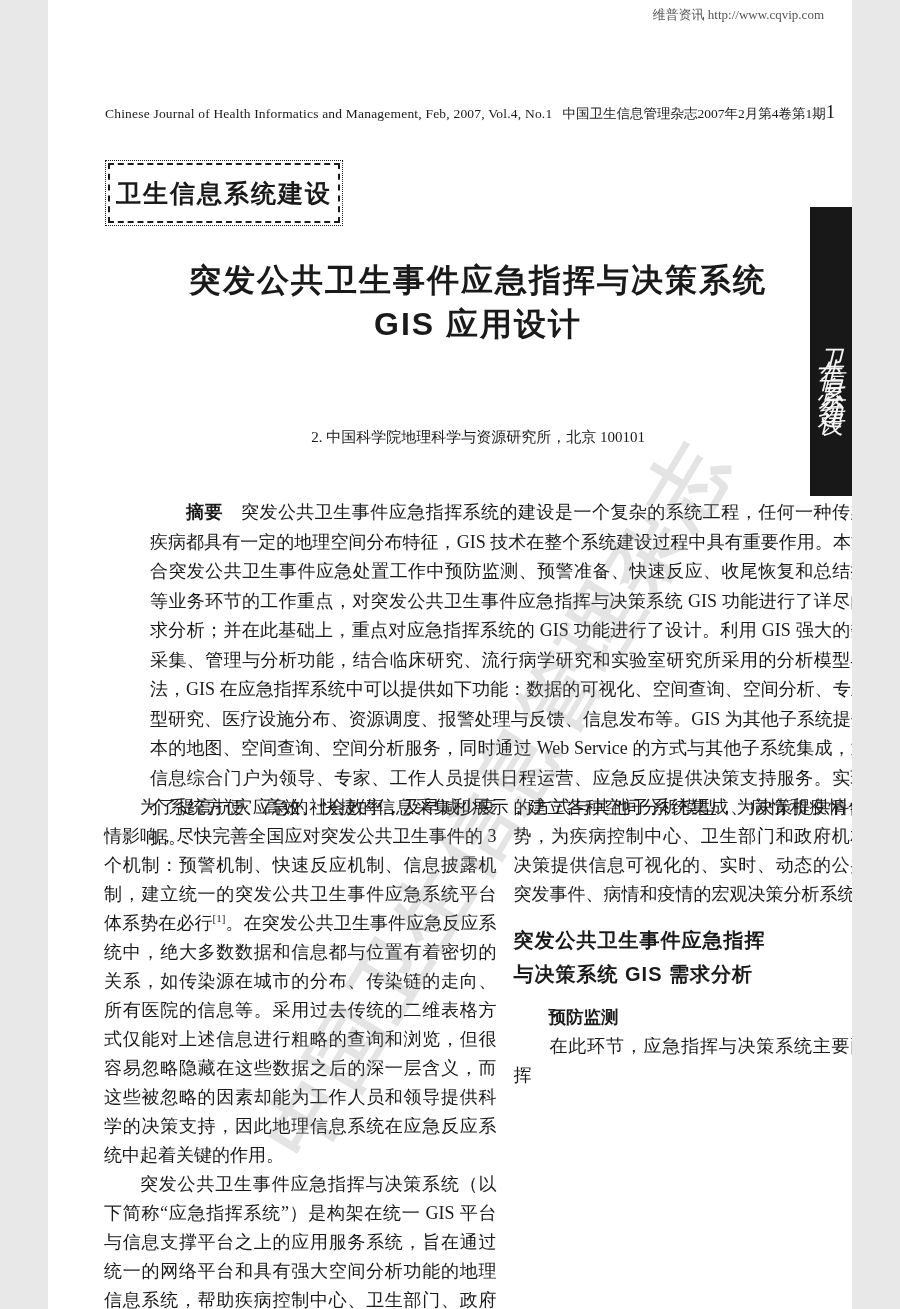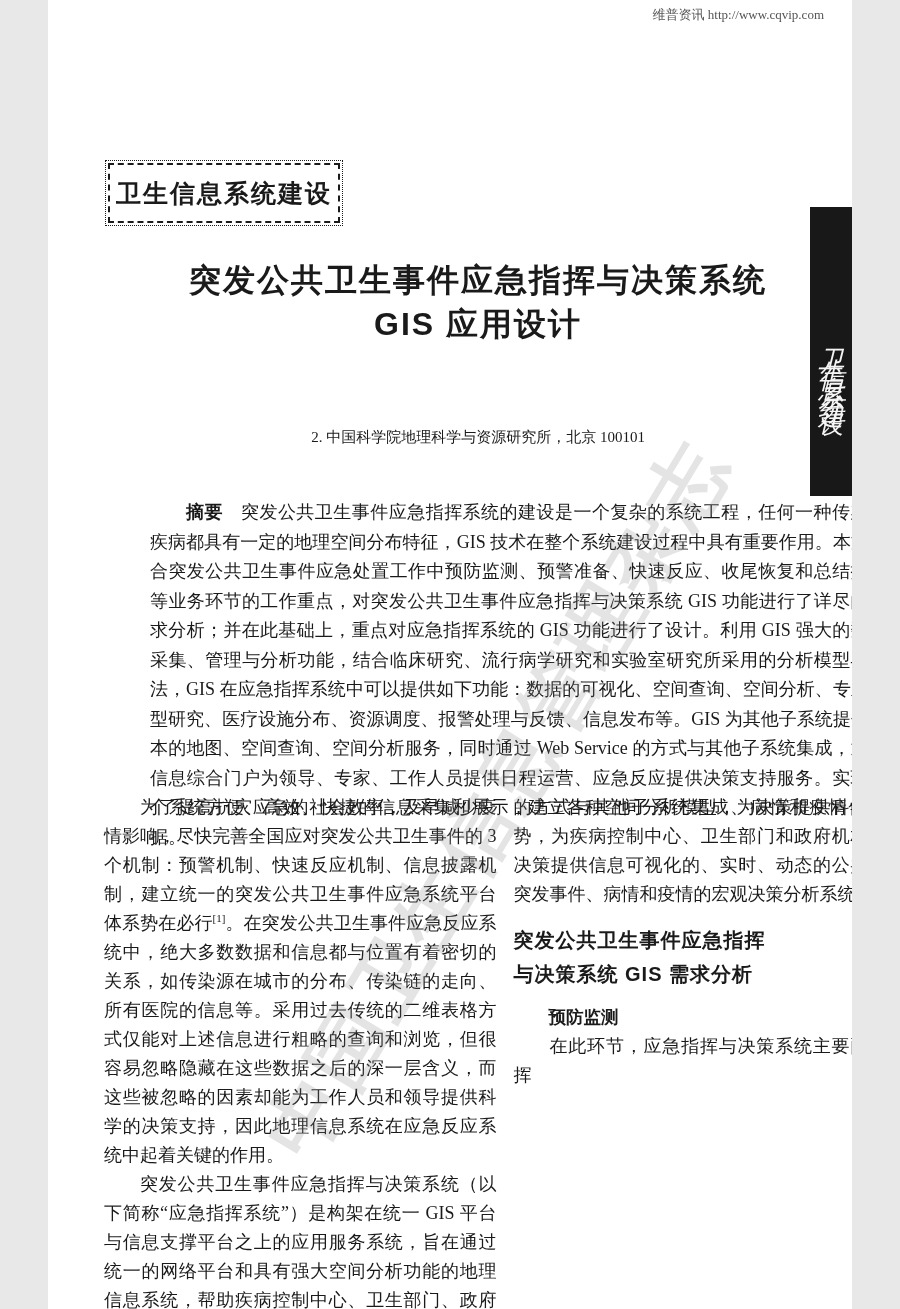--- a/index.html
+++ b/index.html
@@ -172,20 +172,25 @@
     z-index: 5;
   }
 </style>
 </head>
 <body>
 
 <div class="page">
 
   <div class="vip-mark">维普资讯 http://www.cqvip.com</div>
 
+  <div class="header">
+    <span class="en">Chinese Journal of Health Informatics and Management, Feb, 2007, Vol.4, No.1</span>
+    <span class="cn">中国卫生信息管理杂志2007年2月第4卷第1期</span>
+    <span class="pageno">1</span>
+  </div>
 
   <div class="badge">
     <span>卫生信息系统建设</span>
   </div>
 
   <div class="title-block">
     <div>突发公共卫生事件应急指挥与决策系统</div>
     <div>GIS 应用设计</div>
   </div>
 

